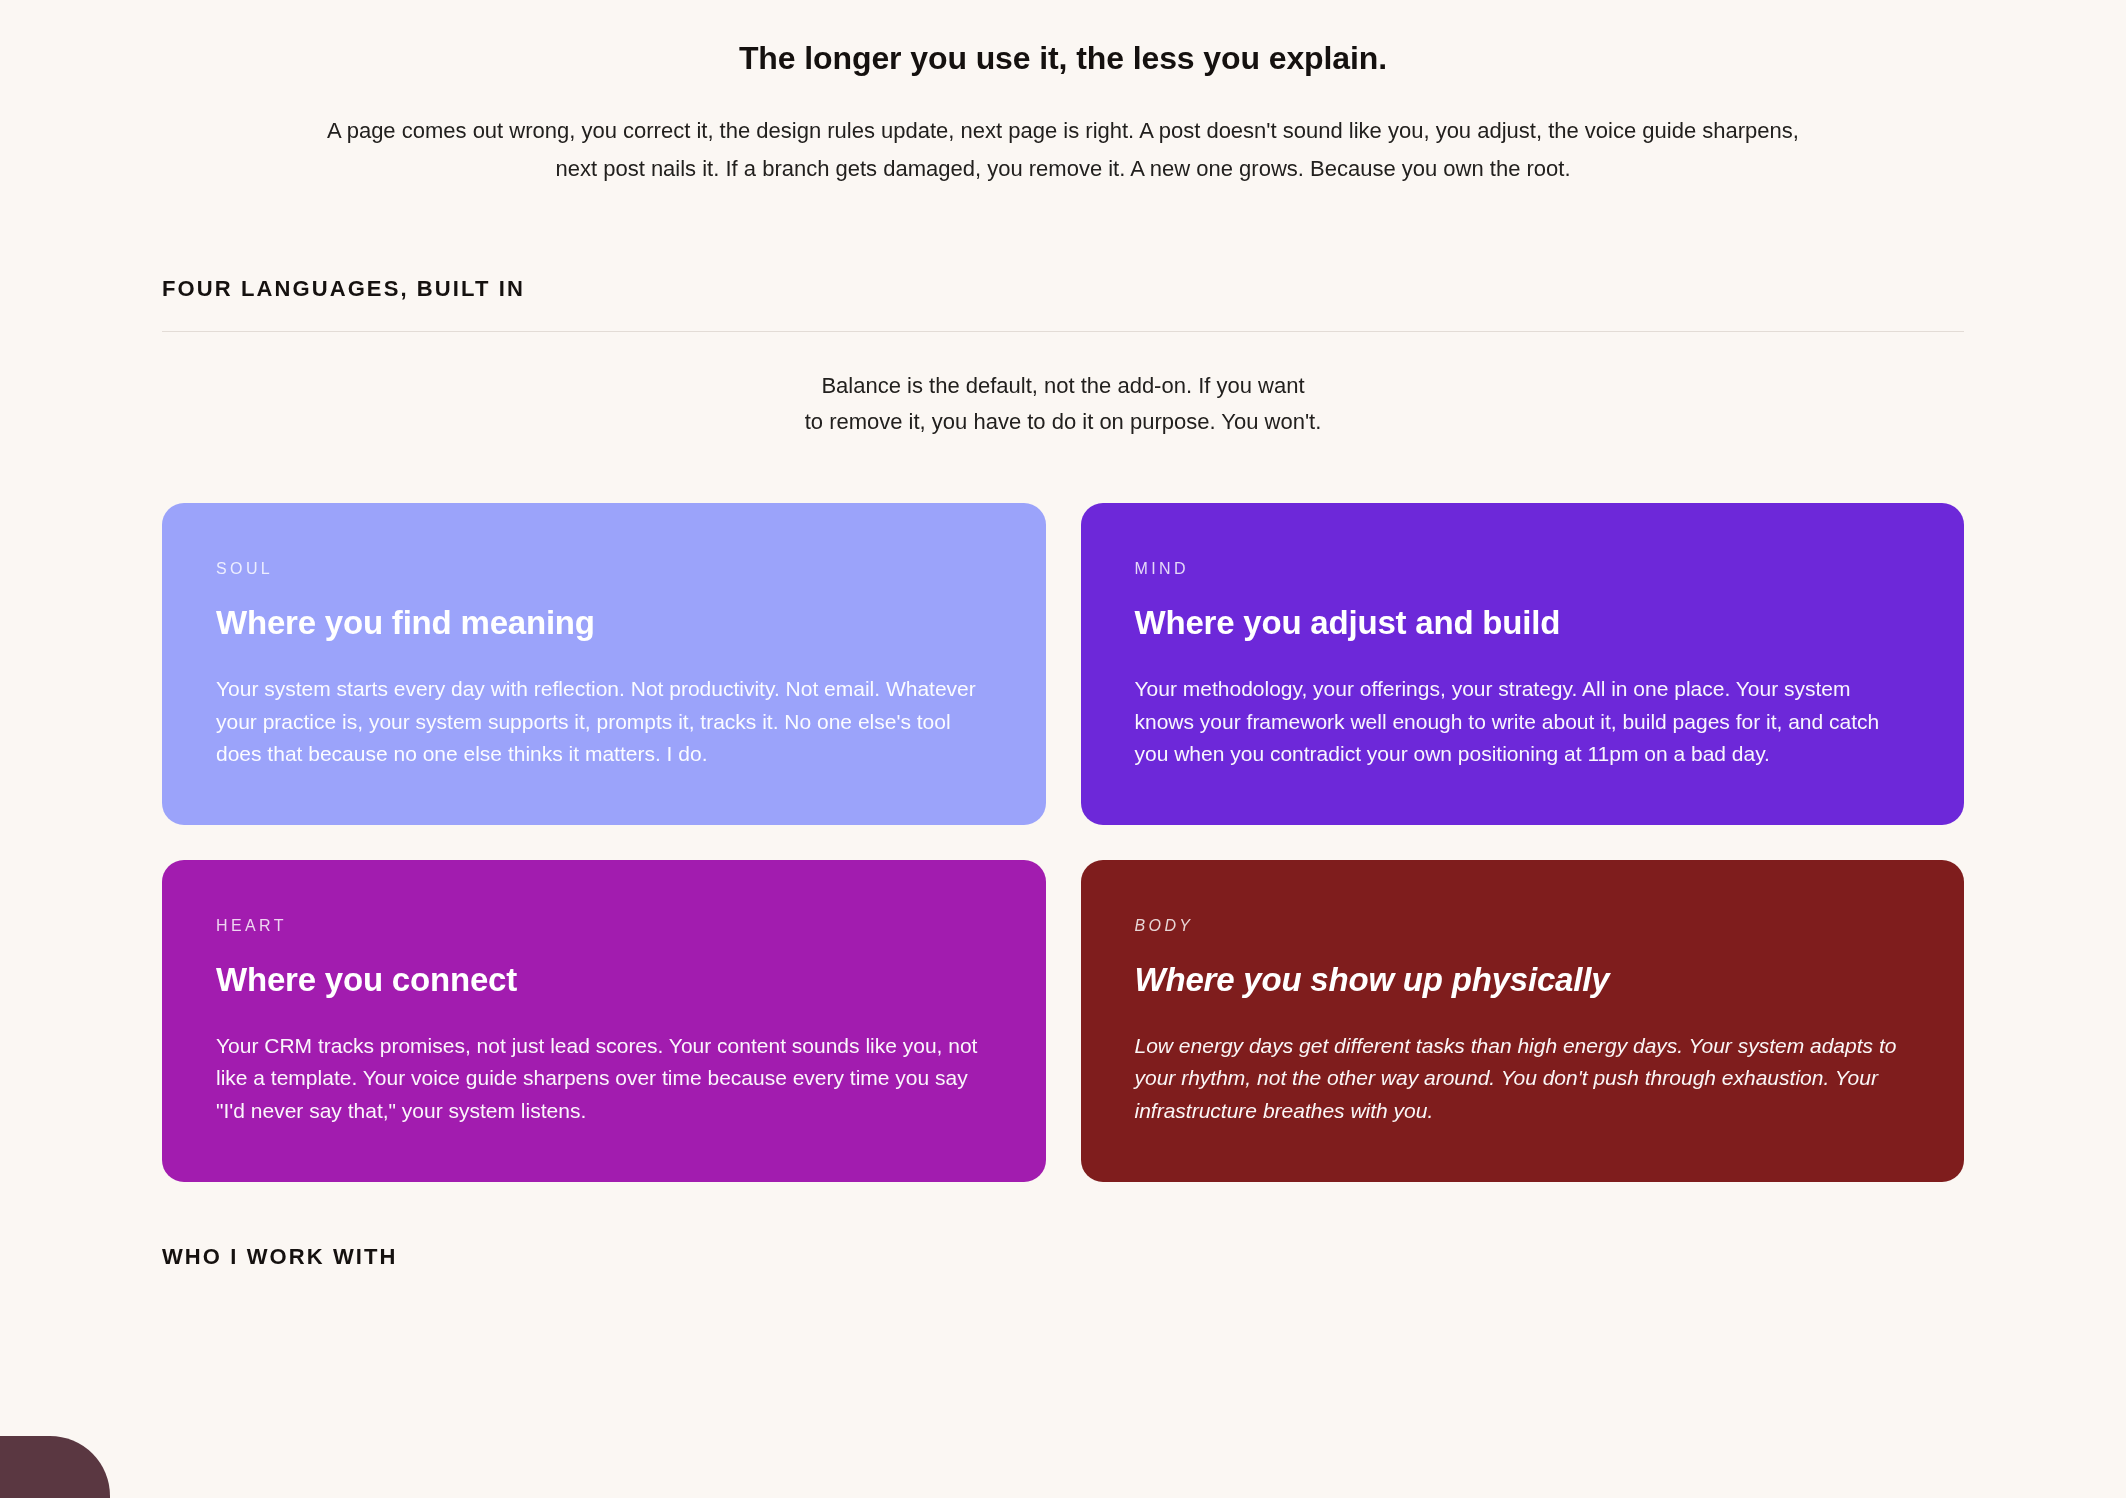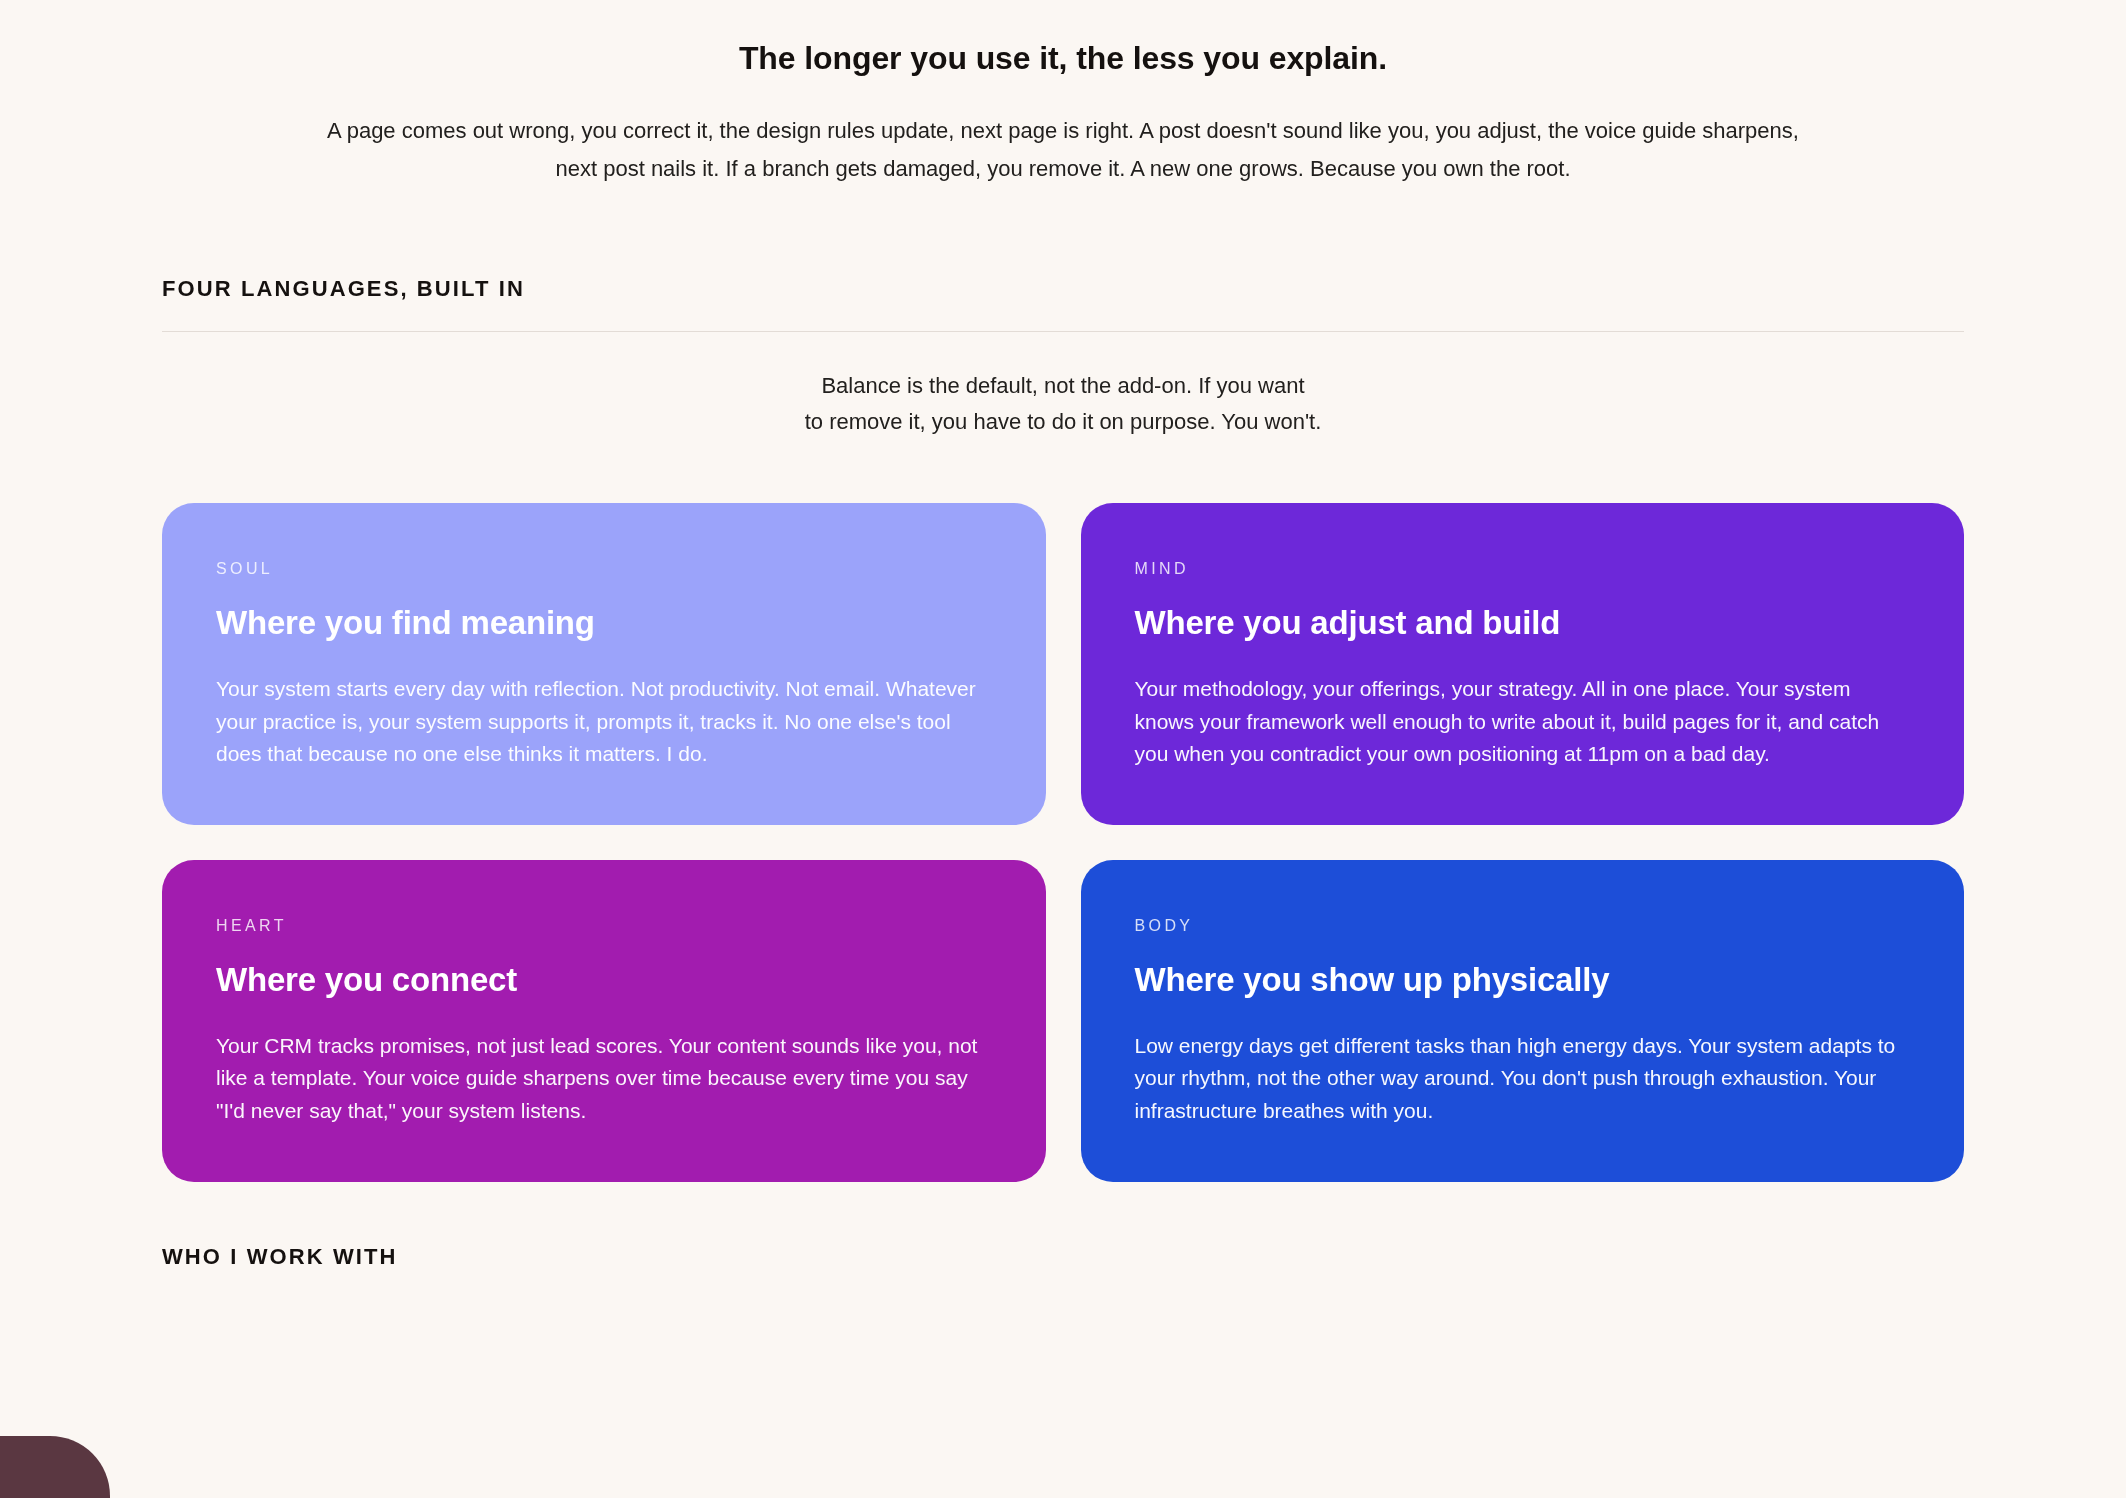--- a/index.html
+++ b/index.html
@@ -77,30 +77,30 @@
   .cards {
     margin: 64px auto 0;
     padding: 0 162px;
     display: grid;
     grid-template-columns: 1fr 1fr;
     column-gap: 35px;
     row-gap: 35px;
   }
 
   .card {
-    border-radius: 32px;
+    border-radius: 22px;
     padding: 58px 54px 54px;
     color: #FFFFFF;
     min-height: 300px;
   }
 
   .card--soul  { background: #9BA3FA; }
   .card--mind  { background: #6d28d9; }
   .card--heart { background: #a21caf; }
-  .card--body  { background: #1d4ed8; }
+  .card--body  { background: #7f1d1d; font-style: italic; }
 
   .card--soul,
   .card--mind { min-height: 302px; }
 
   .card--heart,
   .card--body { min-height: 298px; }
 
   .card-eyebrow {
     font-size: 16px;
     letter-spacing: 3.4px;

